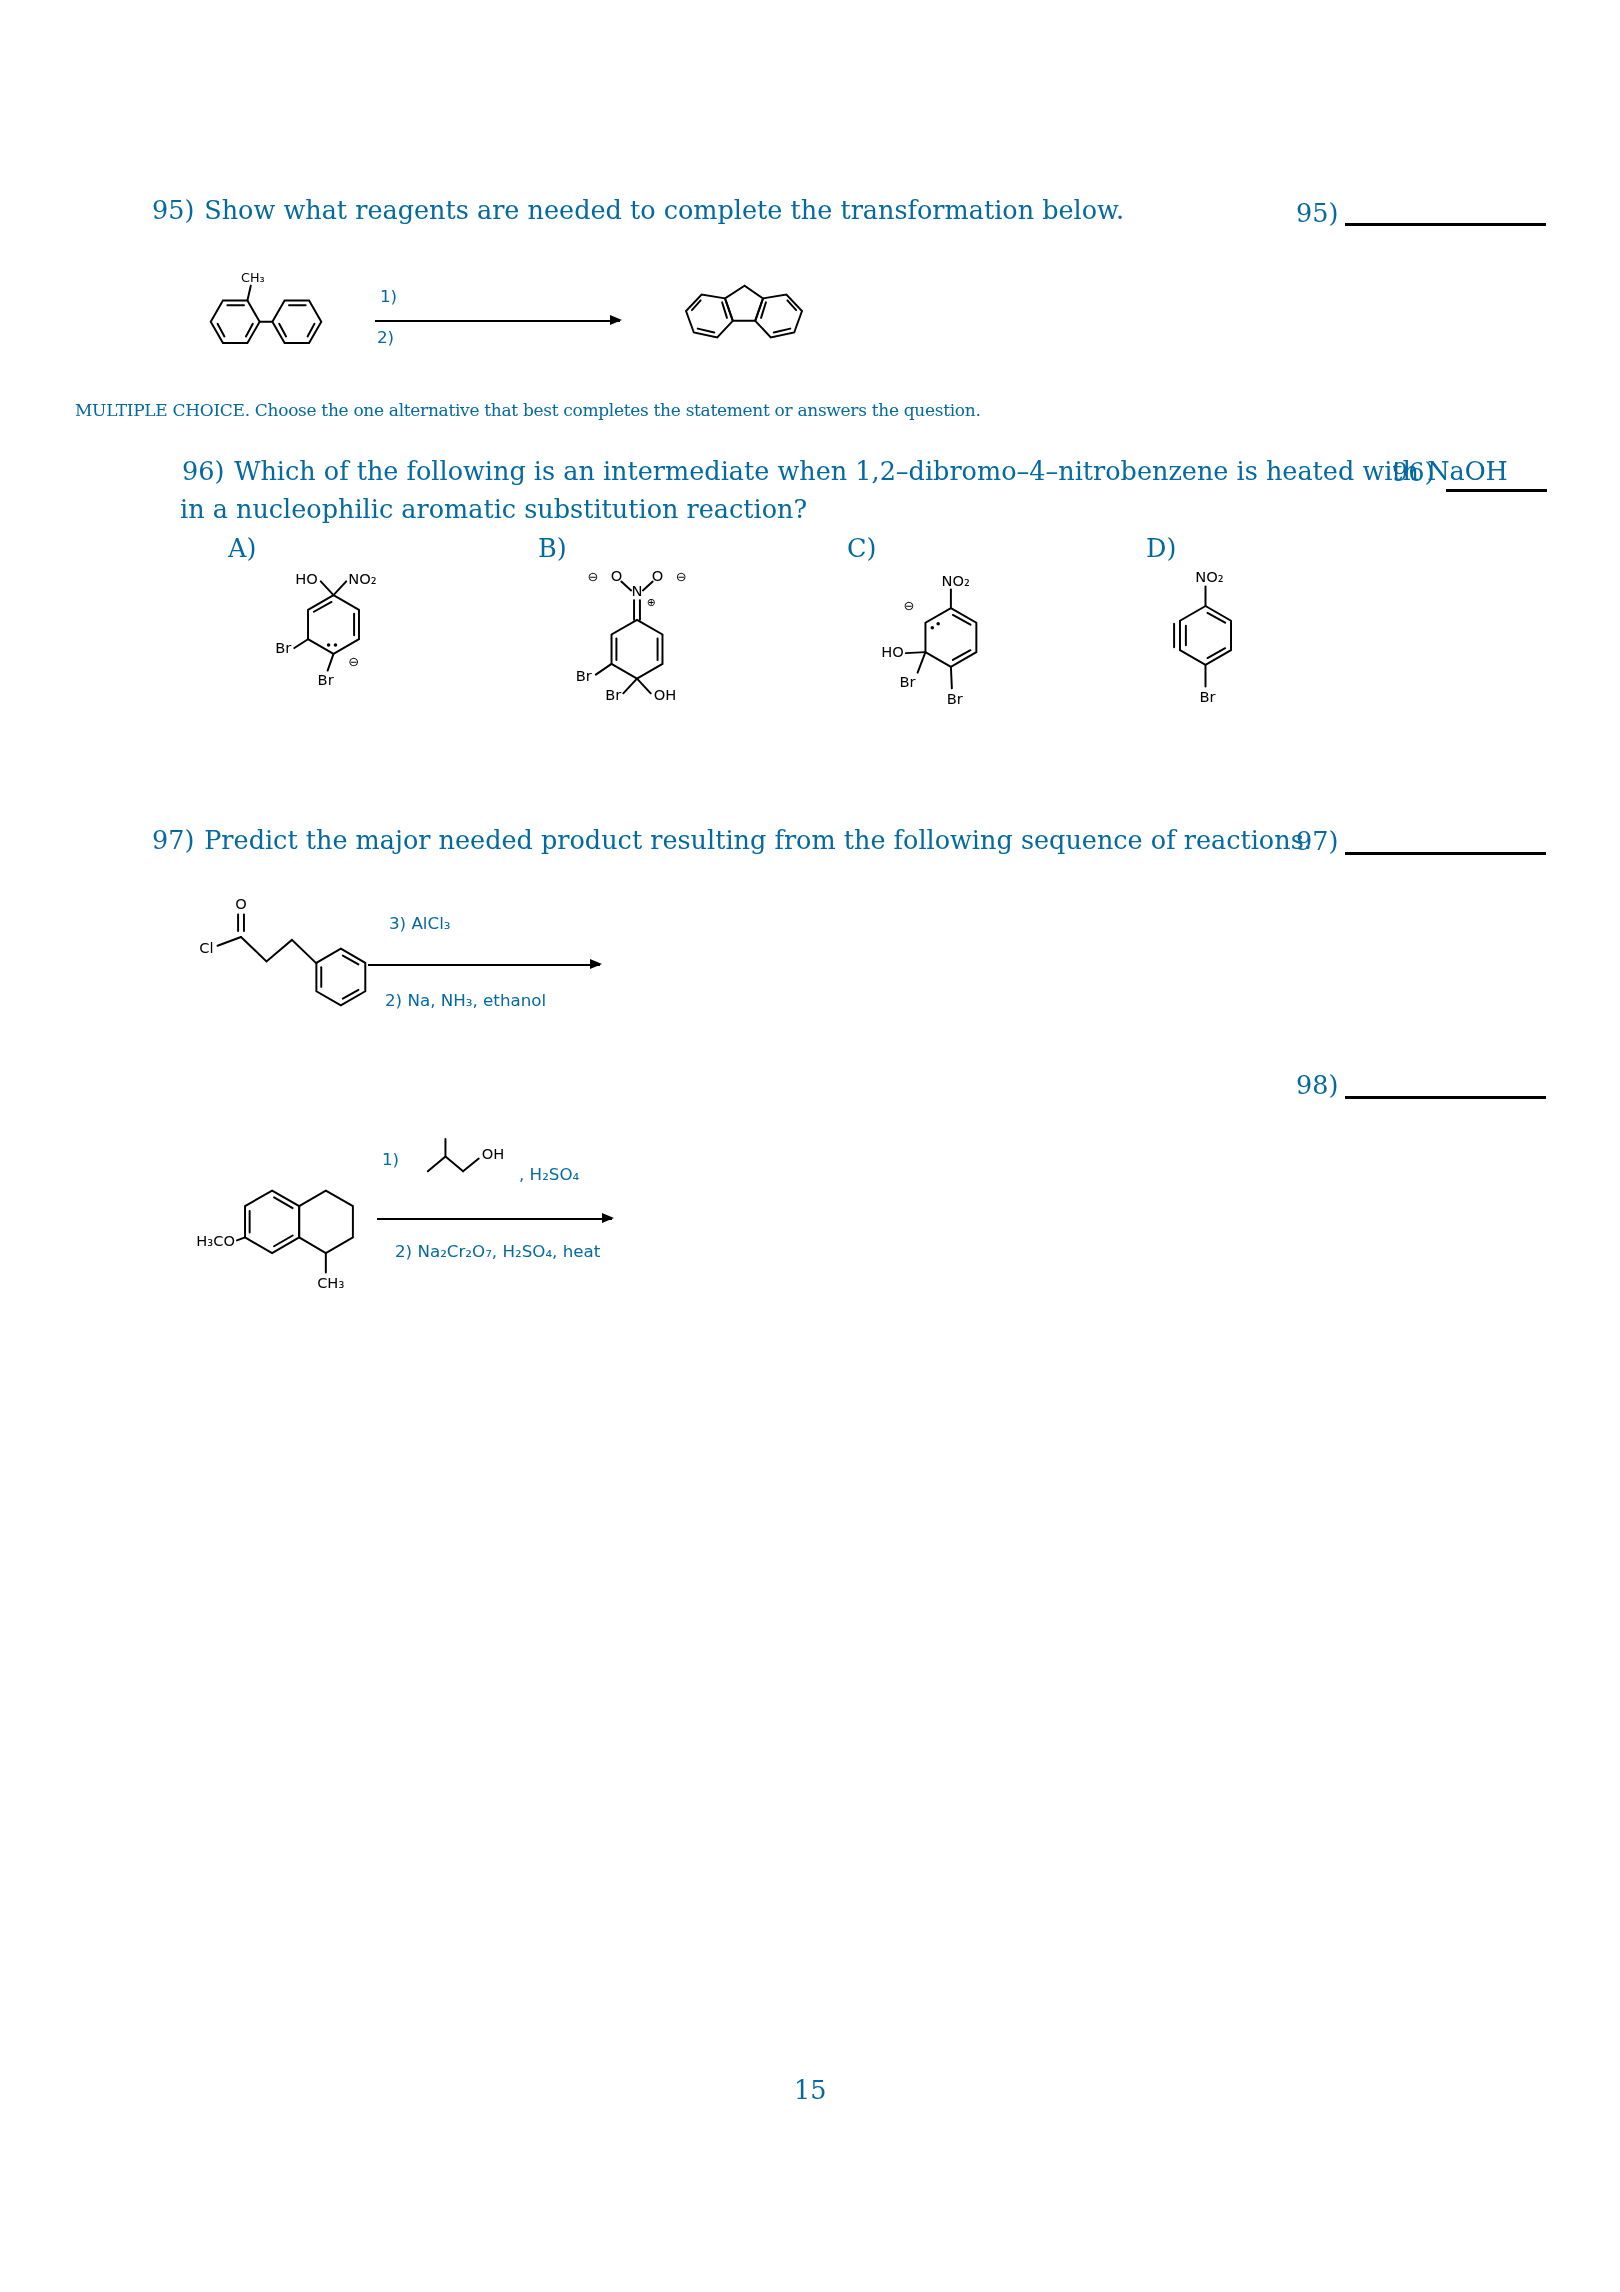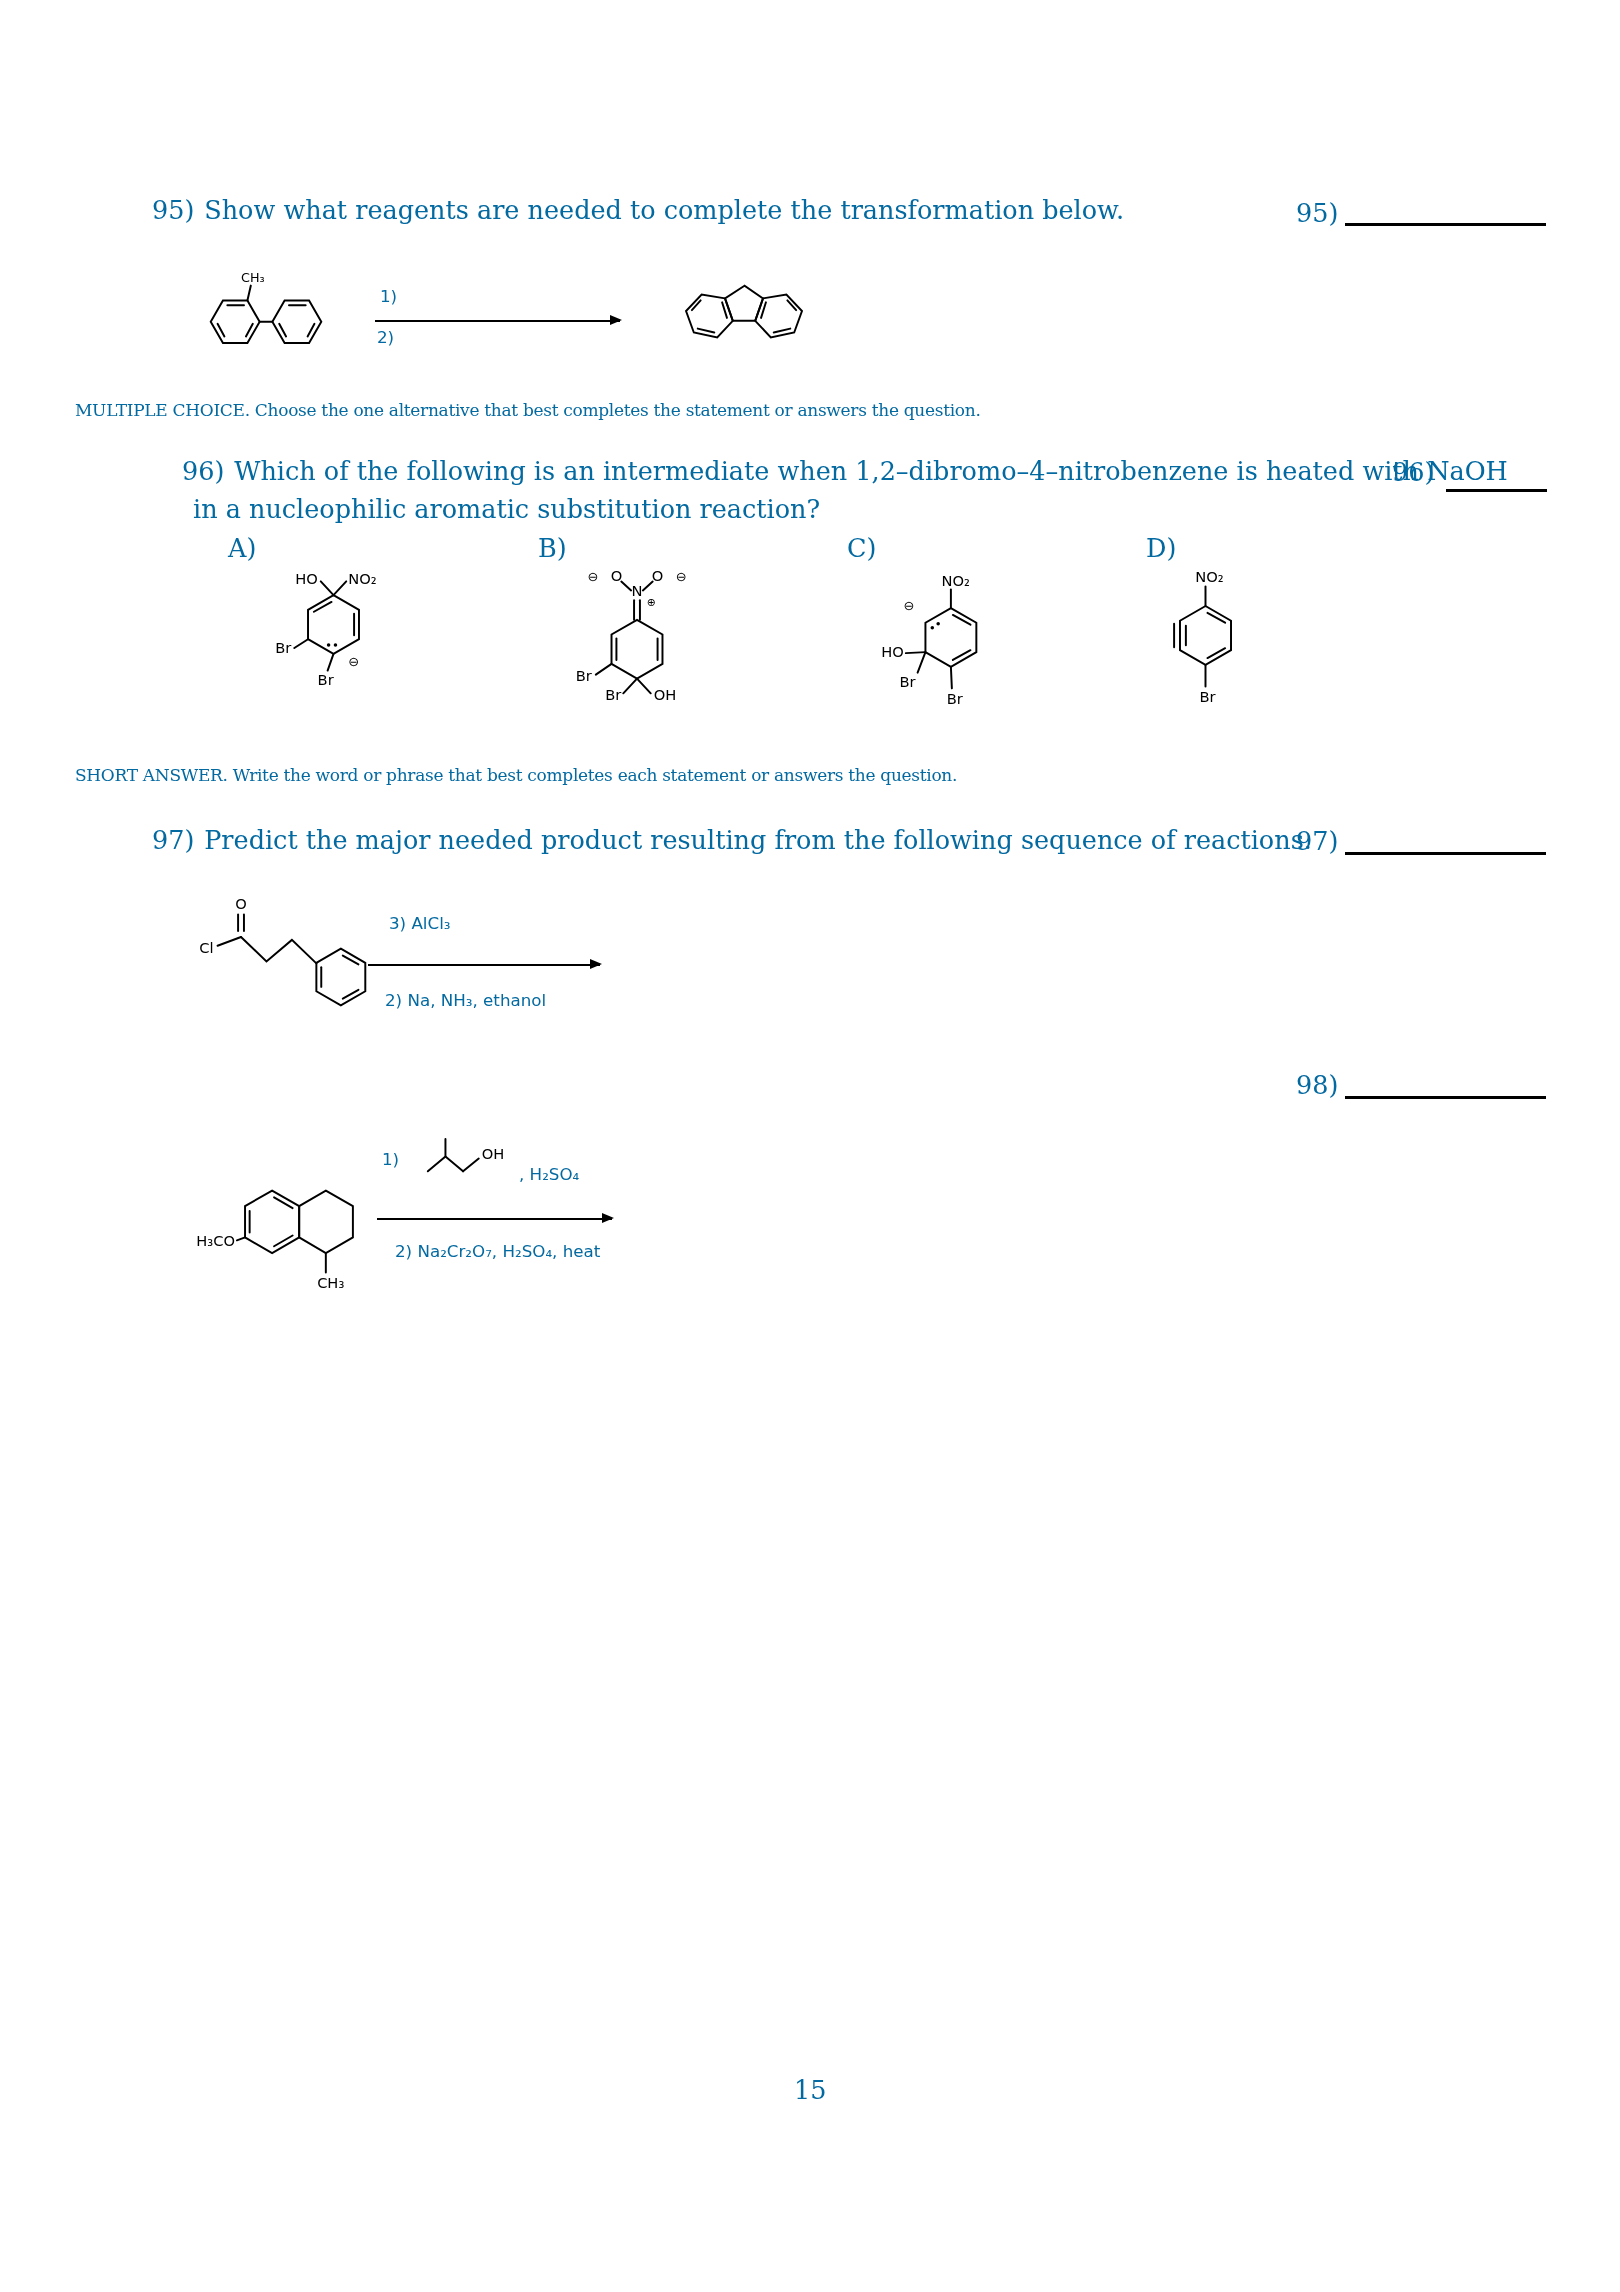--- a/index.html
+++ b/index.html
@@ -67,21 +67,21 @@
     <line x1="108" y1="25" x2="117" y2="35"></line>
     <line x1="111" y1="54" x2="94" y2="58"></line>
     <line x1="86" y1="27" x2="81" y2="43"></line>
   </svg>
 
   <div class="abs hdr" style="left:75px; top:400px;">MULTIPLE CHOICE.  Choose the one alternative that best completes the statement or answers the question.</div>
 
   <div class="abs serif" style="left:152px; top:457px;margin-left:30px;">
     <span class="qnum">96)</span><span>Which of the following is an intermediate when 1,2–dibromo–4–nitrobenzene is heated with NaOH</span>
   </div>
-  <div class="abs serif" style="left:193px; top:495px;">in a nucleophilic aromatic substitution reaction?</div>
+  <div class="abs serif" style="left:180px; top:495px;">in a nucleophilic aromatic substitution reaction?</div>
   <div class="abs ansnum" style="left:1392px; top:457px;">96)</div>
   <div class="ansline" style="left:1446px; top:489px; width:101px;"></div>
 
   <div class="abs serif" style="left:228px; top:534px;">A)</div>
   <div class="abs serif" style="left:538px; top:534px;">B)</div>
   <div class="abs serif" style="left:847px; top:534px;">C)</div>
   <div class="abs serif" style="left:1146px; top:534px;">D)</div>
 
   <svg style="left:250px; top:551px;" width="167" height="147" viewBox="0 0 170 150">
     <polygon points="85,45 111,60 111,90 85,105 59,90 59,60"></polygon>
@@ -144,21 +144,20 @@
     <line x1="82" y1="67" x2="100" y2="77"></line>
     <line x1="100" y1="103" x2="82" y2="113"></line>
     <line x1="48" y1="78" x2="48" y2="102"></line>
     <line x1="60" y1="80" x2="60" y2="100"></line>
     <line x1="80" y1="60" x2="80" y2="40"></line>
     <text x="84" y="36" text-anchor="middle">NO₂</text>
     <line x1="80" y1="120" x2="80" y2="142"></line>
     <text x="82" y="158" text-anchor="middle">Br</text>
   </svg>
 
-  <div class="abs hdr" style="left:75px; top:765px;">SHORT ANSWER.  Write the word or phrase that best completes each statement or answers the question.</div>
 
   <div class="abs serif" style="left:152px; top:826px;">
     <span class="qnum">97)</span><span>Predict the major needed product resulting from the following sequence of reactions.</span>
   </div>
   <div class="abs ansnum" style="left:1296px; top:826px;">97)</div>
   <div class="ansline" style="left:1345px; top:852px; width:201px;"></div>
 
   <svg style="left:178px; top:890px;" width="265" height="137" viewBox="0 0 270 140">
     <text x="36" y="64" text-anchor="end">Cl</text>
     <line x1="40" y1="57" x2="64" y2="48"></line>

